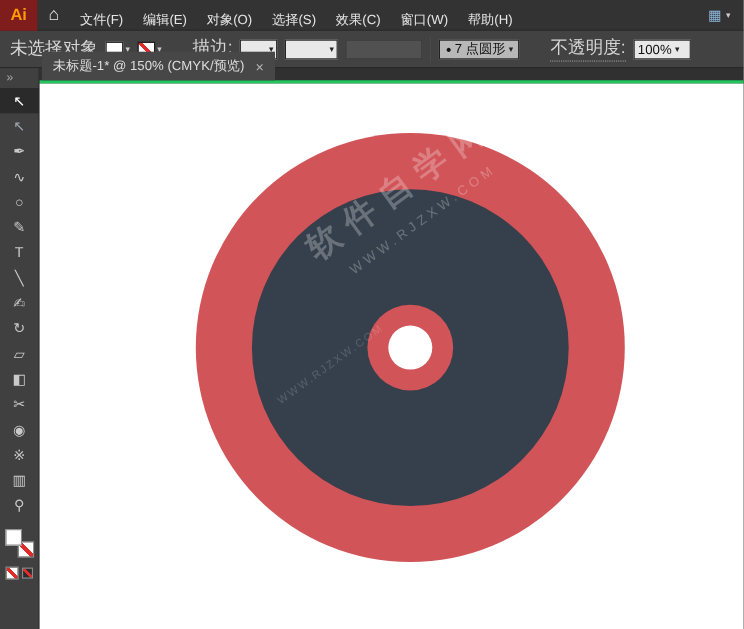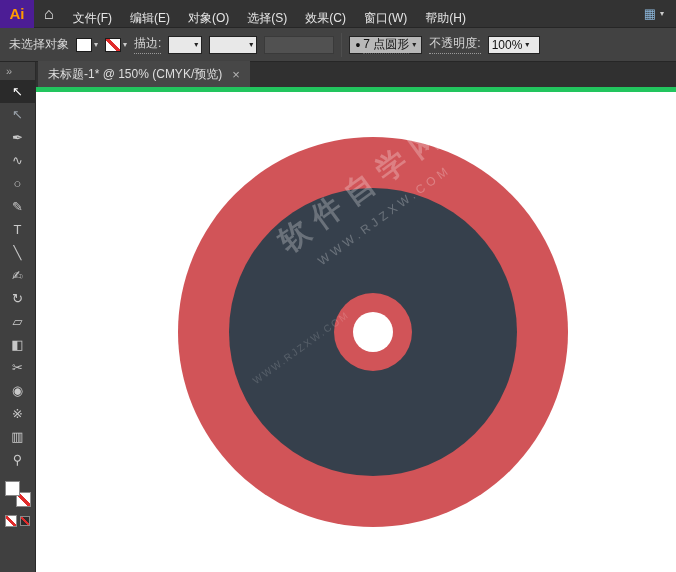--- a/index.html
+++ b/index.html
@@ -1,35 +1,35 @@
 <!DOCTYPE html>
 <html><head>
 <meta charset="utf-8">
 <style>
   * { margin:0; padding:0; box-sizing:border-box; }
   html,body { width:676px; height:572px; overflow:hidden; }
   body { font-family:"Liberation Sans","DejaVu Sans",sans-serif; background:#333; font-size:12px; }
 
   
   .menubar { height:28px; background:#333333; display:flex; align-items:center; border-bottom:1px solid #262626; }
-  .logo { width:34px; height:28px; background:#4c1d95; color:#ff9a00; font-weight:bold; font-size:15px;
+  .logo { width:34px; height:28px; background:#7f1d1d; color:#ff9a00; font-weight:bold; font-size:15px;
           display:flex; align-items:center; justify-content:center; }
   .home-icon { color:#e8e8e8; font-size:16px; padding:0 10px; cursor:default; }
   .menu-item { color:#e6e6e6; font-size:12px; padding:0 9px; height:20px; line-height:28px; white-space:nowrap; cursor:default; }
   .menubar-spacer { flex:1; }
   .workspace { display:flex; align-items:center; gap:4px; padding:0 12px; color:#cfcfcf; }
   .workspace-icon { font-size:13px; color:#8ab4d8; }
   .caret { font-size:8px; color:#cccccc; }
   .caret.dark { color:#222; }
 
   
   .controlbar { height:34px; background:#424242; display:flex; align-items:center; gap:7px; padding:0 9px;
                 border-bottom:1px solid #262626; }
-  .cb-label { color:#d6d6d6; font-size:12px; white-space:nowrap; }
-  .cb-label.dotted { border-bottom:1px dotted #9a9a9a; padding-bottom:1px; }
+  .cb-label { color:#d6d6d6; font-size:16px; white-space:nowrap; }
+  .cb-label.dotted { border-bottom:1px dotted #9a9a9a; padding-bottom:1px;margin-left:21px; }
   .swatch-group { display:flex; align-items:center; gap:2px; }
   .swatch { width:16px; height:14px; background:#fff; border:1px solid #1c1c1c; display:inline-block; }
   .swatch.none { background:linear-gradient(45deg,#fff 42%,#e02b2b 42%,#e02b2b 58%,#fff 58%); }
   .combo { display:flex; align-items:center; background:#e8e8e8; border:1px solid #222; height:18px; padding:0 3px; gap:3px; }
   .combo .combo-val { color:#111; font-size:12px; white-space:nowrap; }
   .combo.small { width:34px; justify-content:flex-end; }
   .combo.med { width:48px; justify-content:flex-end; }
   .combo.brush { background:#b8b8b8; padding:0 5px; }
   .combo.brush .combo-val { border-bottom:1px dotted #555; }
   .combo.opacity { width:52px; }
@@ -52,21 +52,21 @@
                background:linear-gradient(45deg,#fff 40%,#e02b2b 40%,#e02b2b 60%,#fff 60%); }
   .fs-fill { position:absolute; left:0; top:0; width:15px; height:15px; background:#ffffff; border:1px solid #8a8a8a; }
   .mini-row { display:flex; align-items:center; gap:3px; margin-top:8px; }
   .mini-none { width:12px; height:12px; border:1px solid #8a8a8a;
                background:linear-gradient(45deg,#fff 40%,#e02b2b 40%,#e02b2b 60%,#fff 60%); }
   .mini-dark { width:10px; height:10px; border:1px solid #8a8a8a;
                background:linear-gradient(45deg,#2c2c2c 40%,#e02b2b 40%,#e02b2b 60%,#2c2c2c 60%); }
 
   
   .main { flex:1; display:flex; flex-direction:column; }
-  .tabbar { height:30px; background:#303030; display:flex; align-items:flex-end; border-bottom:5px solid #22c55e; }
+  .tabbar { height:14px; background:#303030; display:flex; align-items:flex-end; border-bottom:3px solid #22c55e; }
   .doc-tab { height:26px; background:#474747; display:flex; align-items:center; gap:10px; padding:0 10px;
              color:#dedede; font-size:12px; margin-left:2px; }
   .tab-close { color:#b5b5b5; font-size:13px; cursor:default; }
 
   .canvas { position:relative; flex:1; background:#ffffff; overflow:hidden; }
   .circle { border-radius:50%; display:flex; align-items:center; justify-content:center; }
   .circle.outer { position:absolute; left:142px; top:45px; width:390px; height:390px; }
   .circle.inner { width:288px; height:288px; }
   .circle.ring  { width:78px;  height:78px; }
   .circle.hole  { width:40px;  height:40px; }

